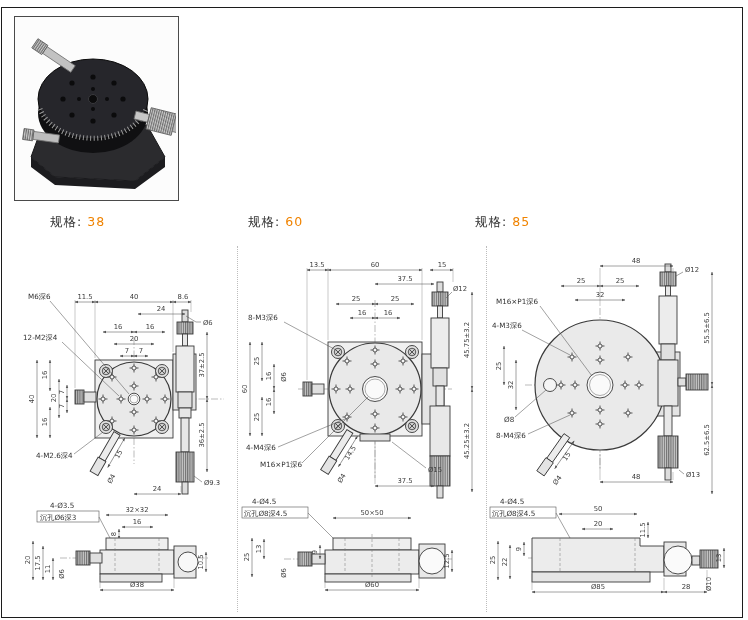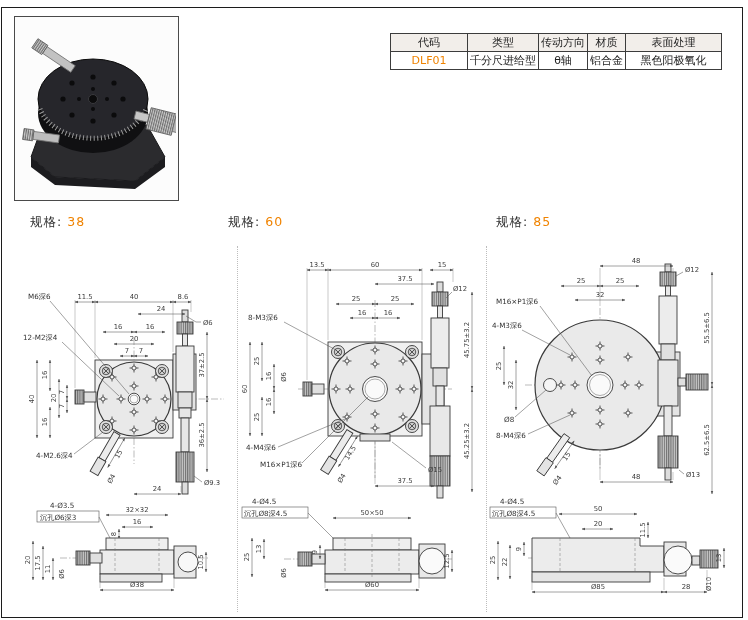--- a/index.html
+++ b/index.html
@@ -9,21 +9,21 @@
          border:1px solid #1c1c1c;}
   .photo-box{position:absolute;left:14px;top:16px;width:163px;height:183px;
          border:1px solid #4a4a4a;background:#fcfcfc;}
   table.spec{position:absolute;left:390px;top:33px;border-collapse:collapse;
          table-layout:fixed;font-size:11px;color:#222;}
   table.spec th,table.spec td{border:1px solid #3c3c3c;text-align:center;
          padding:0 2px;height:17px;font-weight:normal;white-space:nowrap;overflow:hidden;}
   table.spec th{background:#f2eeea;}
   .orange{color:#f08300;}
   td.code{font-weight:bold;}
-  .spec-label{position:absolute;top:214px;font-size:12.5px;color:#333;letter-spacing:1px;}
+  .spec-label{position:absolute;top:214px;font-size:12.5px;color:#333;letter-spacing:1px;margin-left:20px;}
   .sep{position:absolute;top:246px;height:366px;border-left:1px dotted #bdbdbd;}
   svg.draw{position:absolute;overflow:visible;}
   svg .s{stroke:#3a3a3a;stroke-width:.9;}
   svg .s2{stroke:#3a3a3a;stroke-width:1.2;}
   svg line.d{stroke:#555;stroke-width:.55;marker-start:url(#mA);marker-end:url(#mA);}
   svg line.e{stroke:#888;stroke-width:.45;}
   svg .cl{stroke:#777;stroke-width:.5;stroke-dasharray:7 2 1.5 2;fill:none;}
   svg .hid{stroke:#777;stroke-width:.5;stroke-dasharray:3 2;fill:none;}
   svg .ld{stroke:#555;stroke-width:.55;fill:none;}
   svg text.dm{font-size:6.8px;font-family:"DejaVu Sans",sans-serif;fill:#3c3c3c;}
@@ -97,55 +97,30 @@
         <rect x="34" y="-5.5" width="12" height="11" fill="url(#kn)" stroke="#5c5c5c" stroke-width=".8"></rect>
       </g>
 
       <g transform="translate(44,122) rotate(188)">
         <rect x="0" y="-4" width="26" height="8" fill="#bdbdbd" stroke="#707070" stroke-width=".8"></rect>
         <rect x="26" y="-5.5" width="10" height="11" fill="url(#kn)" stroke="#5c5c5c" stroke-width=".8"></rect>
       </g>
     </svg>
   </div>
 
-  <table class="spec">
-    <colgroup>
-        <col style="width:77px">
-        <col style="width:68px">
-        <col style="width:48px">
-        <col style="width:38px">
-        <col style="width:96px">
-      </colgroup>
-    <tbody>
-        <tr>
-      <th>代码</th>
-      <th>类型</th>
-      <th>传动方向</th>
-      <th>材质</th>
-      <th>表面处理</th>
-    </tr>
-    <tr>
-      <td class="orange code">DLF01</td>
-      <td>千分尺进给型</td>
-      <td>θ轴</td>
-      <td>铝合金</td>
-      <td>黑色阳极氧化</td>
-    </tr>
-  </tbody>
-    </table>
 
   <div class="spec-label" style="left:30px">
     <span>规格:</span>
     <span class="orange">38</span>
   </div>
   <div class="spec-label" style="left:228px">
     <span>规格:</span>
     <span class="orange">60</span>
   </div>
-  <div class="spec-label" style="left:496px">
+  <div class="spec-label" style="left:455px">
     <span>规格:</span>
     <span class="orange">85</span>
   </div>
 
   <div class="sep" style="left:237px"></div>
   <div class="sep" style="left:486px"></div>
 
   <svg class="draw" style="left:20px;top:242px" width="216" height="372">
     <g>
       <line class="cl" x1="66" y1="157" x2="204" y2="157"></line>

